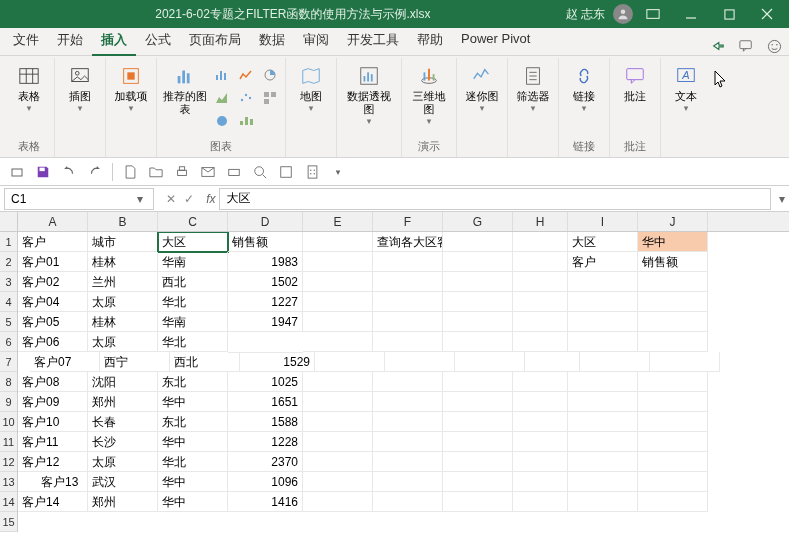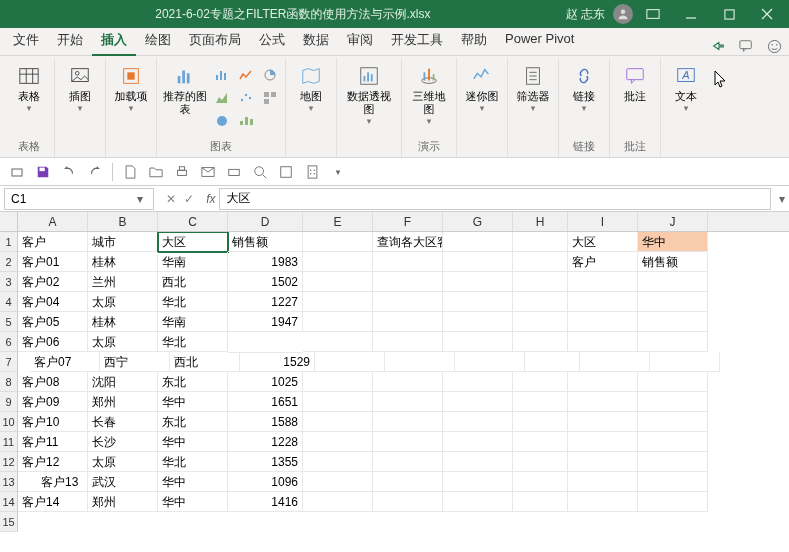--- a/index.html
+++ b/index.html
@@ -88,23 +88,22 @@
         </svg>
       </div>
   </div>
 </div>
 
 <div class="tabbar">
   <div id="tabs-mount" style="display: flex;">
       <div class="tab">文件</div>
       <div class="tab">开始</div>
       <div class="tab active">插入</div>
-      <div class="tab">绘图</div>
+      <div class="tab">公式</div>
       <div class="tab">页面布局</div>
-      <div class="tab">公式</div>
       <div class="tab">数据</div>
       <div class="tab">审阅</div>
       <div class="tab">开发工具</div>
       <div class="tab">帮助</div>
       <div class="tab">Power Pivot</div>
     </div>
   <div class="tab-extra">
     <span class="tab-extra-ico">
         <svg width="14" height="14" viewBox="0 0 16 16">
           <path d="M3 8l6-4v3l5 0v2l-5 0v3z" fill="none" stroke="#217346" stroke-width="1.2"></path>
@@ -620,21 +619,21 @@
         <div class="cell" style="width: 70px;"></div>
         <div class="cell" style="width: 70px;"></div>
         <div class="cell" style="width: 55px;"></div>
         <div class="cell" style="width: 70px;"></div>
         <div class="cell" style="width: 70px;"></div>
       </div>
       <div class="row">
         <div class="cell" style="width: 70px;">客户12</div>
         <div class="cell" style="width: 70px;">太原</div>
         <div class="cell" style="width: 70px;">华北</div>
-        <div class="cell num" style="width: 75px;">1355</div>
+        <div class="cell num" style="width: 75px;">2370</div>
         <div class="cell" style="width: 70px;"></div>
         <div class="cell" style="width: 70px;"></div>
         <div class="cell" style="width: 70px;"></div>
         <div class="cell" style="width: 55px;"></div>
         <div class="cell" style="width: 70px;"></div>
         <div class="cell" style="width: 70px;"></div>
       </div>
       <div class="row">
         <div class="cell" style="width: 70px; padding-left: 23px;">客户13</div>
         <div class="cell" style="width: 70px;">武汉</div>

